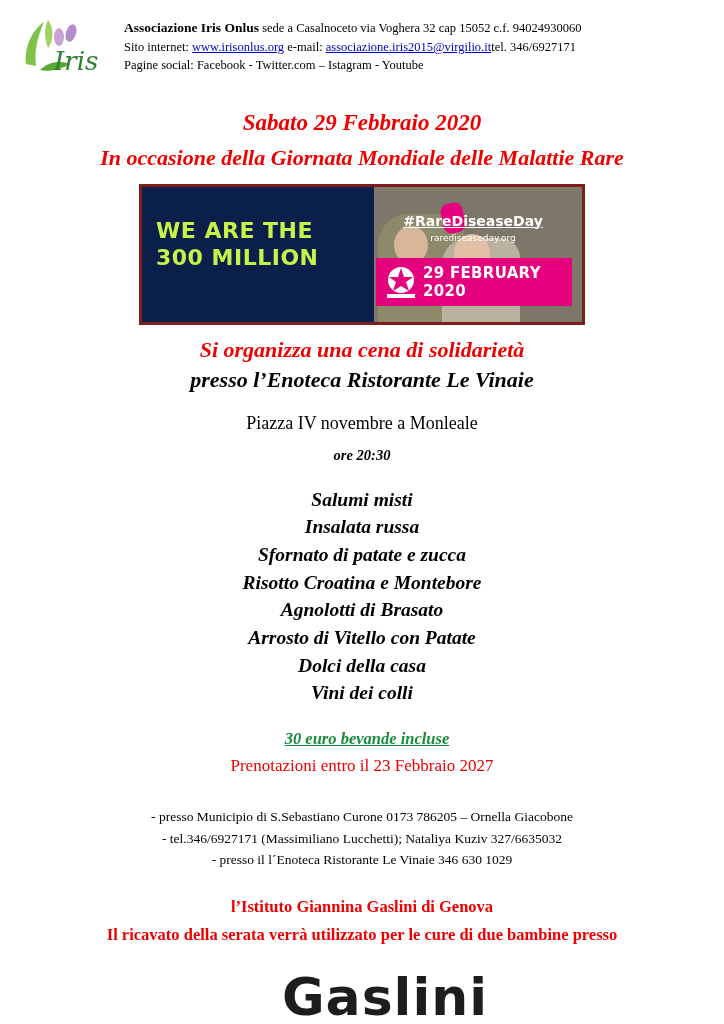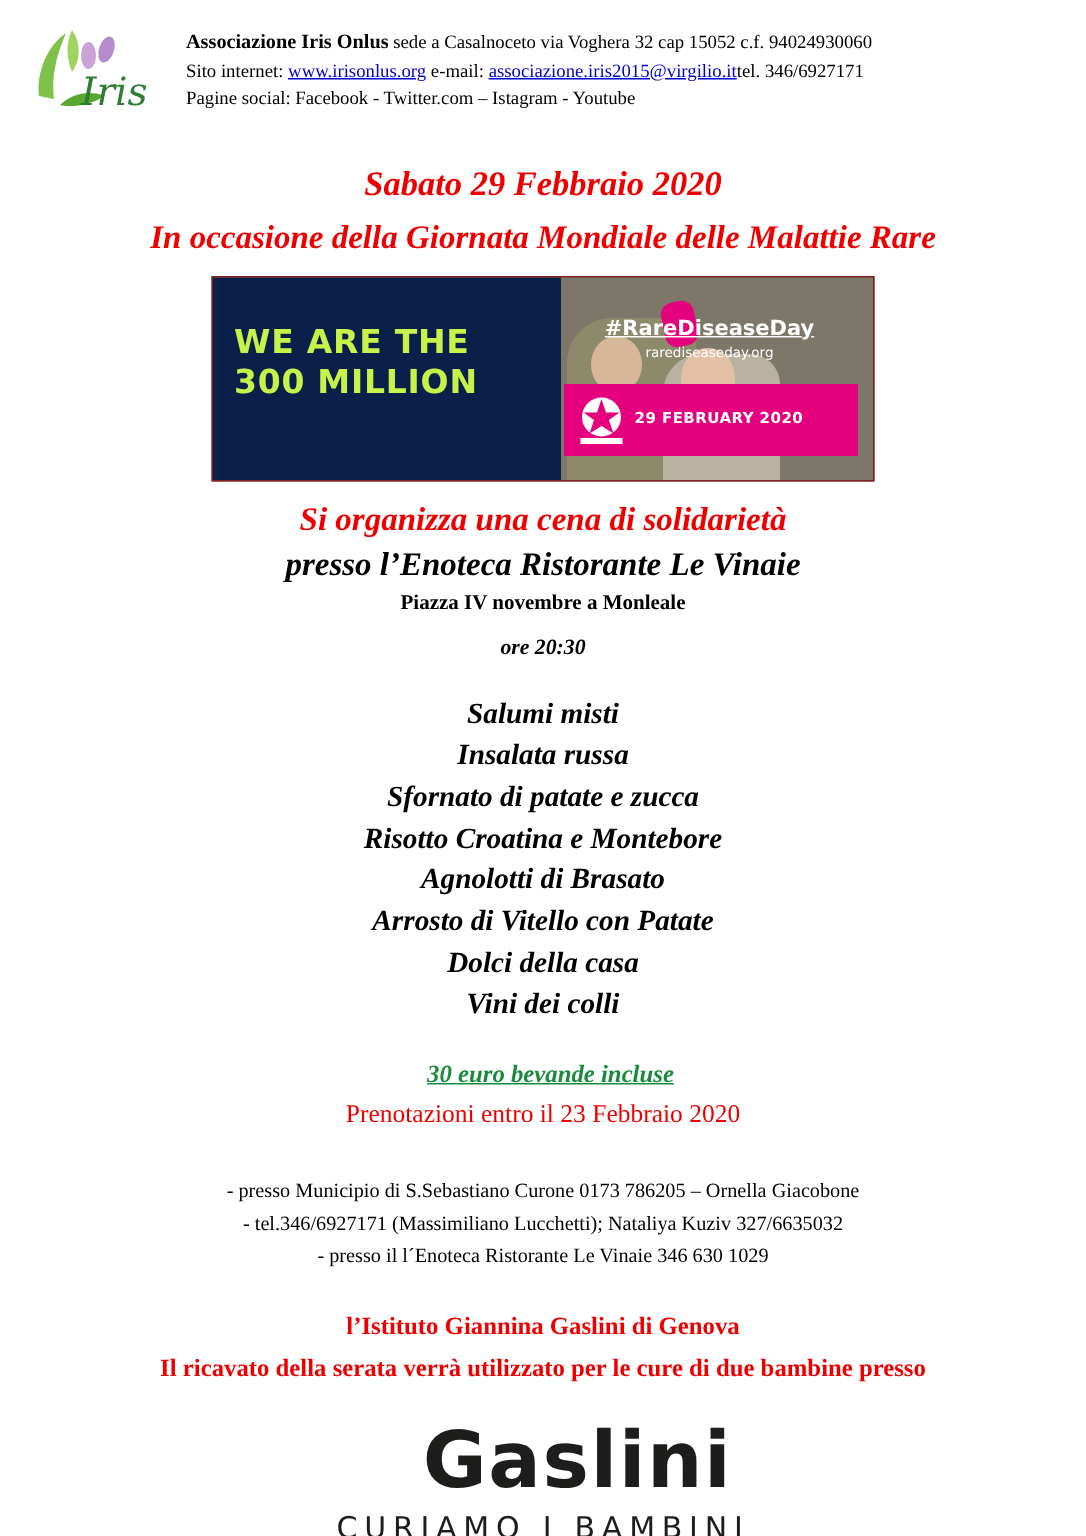--- a/index.html
+++ b/index.html
@@ -69,21 +69,21 @@
     display: flex;
     justify-content: center;
     margin-top: 10px;
   }
   .banner {
     width: 440px;
     height: 135px;
     position: relative;
     overflow: hidden;
     background: #6d6a5f;
-    border: 1px solid #7f1d1d;
+    border: 3px solid #7f1d1d;
   }
   .banner-left {
     position: absolute;
     left: 0; top: 0;
     width: 232px; height: 100%;
     background: #0b1f4b;
   }
   .banner-left-txt {
     position: absolute;
     left: 14px; top: 30px;
@@ -176,21 +176,21 @@
   .banner-date-logo {
     width: 44px; height: 44px;
     margin-left: 3px;
     flex: 0 0 44px;
     position: relative;
   }
   .banner-date-txt {
     color: #ffffff;
     font-family: "DejaVu Sans", sans-serif;
     font-weight: bold;
-    font-size: 10px;
+    font-size: 15px;
     letter-spacing: 0.3px;
   }
 
   
   .event {
     text-align: center;
     margin-top: 12px;
   }
   .event-line1 {
     color: #ee0000;
@@ -198,23 +198,23 @@
     font-style: italic;
     font-size: 22px;
   }
   .event-line2 {
     font-weight: bold;
     font-style: italic;
     font-size: 22px;
     margin-top: 4px;
   }
   .event-line3 {
-    font-weight: bold;
-    font-size: 14px;
-    margin-top: 6px;
+    font-weight: normal;
+    font-size: 18px;
+    margin-top: 20px;
   }
   .event-line4 {
     font-weight: bold;
     font-style: italic;
     font-size: 14.5px;
     margin-top: 13px;
   }
 
   
   .menu {
@@ -368,21 +368,21 @@
   <div>Sfornato di patate e zucca</div>
   <div>Risotto Croatina e Montebore</div>
   <div>Agnolotti di Brasato</div>
   <div>Arrosto di Vitello con Patate</div>
   <div>Dolci della casa</div>
   <div>Vini dei colli</div>
 </div>
 
 <div class="price">
   <div class="price-green">30 euro bevande incluse</div>
-  <div class="price-red">Prenotazioni entro il 23 Febbraio 2020</div>
+  <div class="price-red">Prenotazioni entro il 23 Febbraio 2027</div>
 </div>
 
 <div class="contacts">
   <div>- presso Municipio di S.Sebastiano Curone 0173 786205 – Ornella Giacobone</div>
   <div>- tel.346/6927171 (Massimiliano Lucchetti); Nataliya Kuziv 327/6635032</div>
   <div>- presso il l´Enoteca Ristorante Le Vinaie  346 630 1029</div>
 </div>
 
 <div class="closing">
   <div>l’Istituto Giannina Gaslini di Genova</div>

